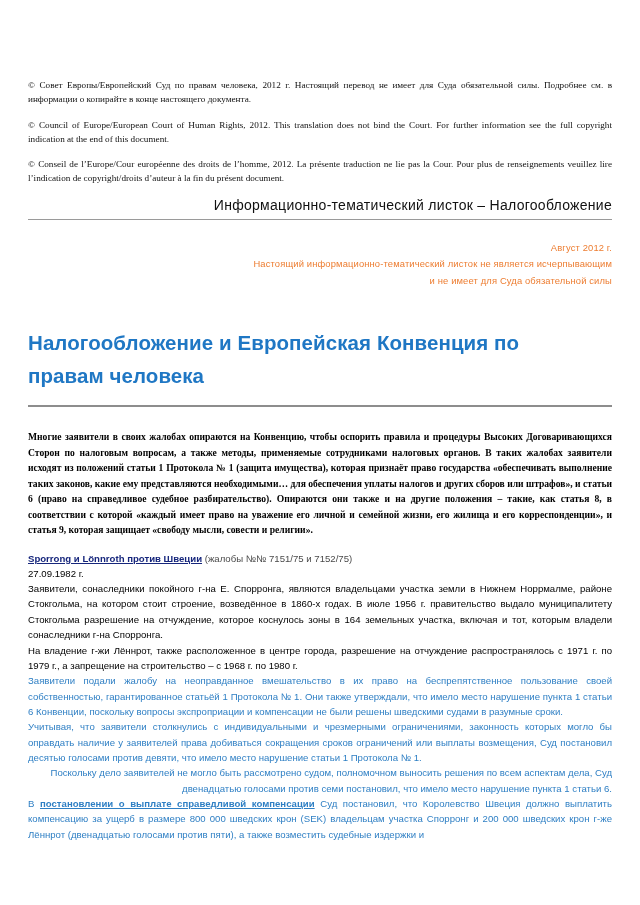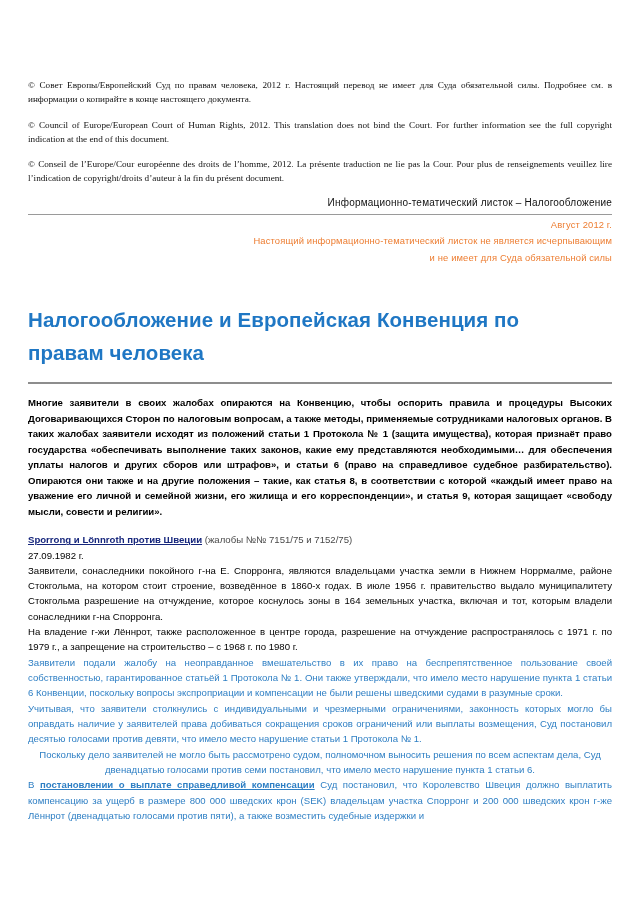--- a/index.html
+++ b/index.html
@@ -33,33 +33,33 @@
     margin-top: 22px;
   }
   .copyright p {
     margin: 0 0 11px 0;
   }
 
   
   .running-header {
     margin-top: 6px;
     text-align: right;
-    font-size: 10px;
+    font-size: 14px;
     color: #111111;
     letter-spacing: 0.02em;
   }
   .rule {
     margin-top: 6px;
     height: 0;
     border-top: 1.4px solid #9a9a9a;
   }
 
   
   .disclaimer {
-    margin-top: 2px;
+    margin-top: 20px;
     text-align: right;
     color: #ED7D31;
     font-size: 9.4px;
     line-height: 1.78;
     letter-spacing: 0.015em;
   }
   .disclaimer div { white-space: nowrap; }
 
   
   .doc-title {
@@ -72,26 +72,27 @@
     max-width: 530px;
   }
   .title-rule {
     margin-top: 13px;
     height: 0;
     border-top: 2px solid #8d8d8d;
   }
 
   
   .intro {
-    margin-top: 11px;
+    margin-top: 22px;
     font-size: 9.6px;
     font-weight: bold;
     line-height: 1.62;
     text-align: justify;
     color: #000000;
+    font-family: Liberation Serif, serif;
   }
 
   .case-line {
     margin-top: 13px;
     font-size: 9.6px;
     line-height: 1.58;
     color: #000000;
   }
   .case-link {
     color: #16267C;
@@ -105,21 +106,21 @@
   }
 
   p.para {
     margin: 0;
     font-size: 9.6px;
     line-height: 1.6;
     text-align: justify;
   }
   p.para.black { color: #000000; }
   p.para.blue  { color: #2E7FC4; }
-  p.para.left  { text-align: center; }
+  p.para.left  { text-align: right; }
   .para + .para { margin-top: 0; }
 
   .inline-bold-underline {
     font-weight: bold;
     text-decoration: underline;
   }
 </style>
 </head>
 <body>
 

